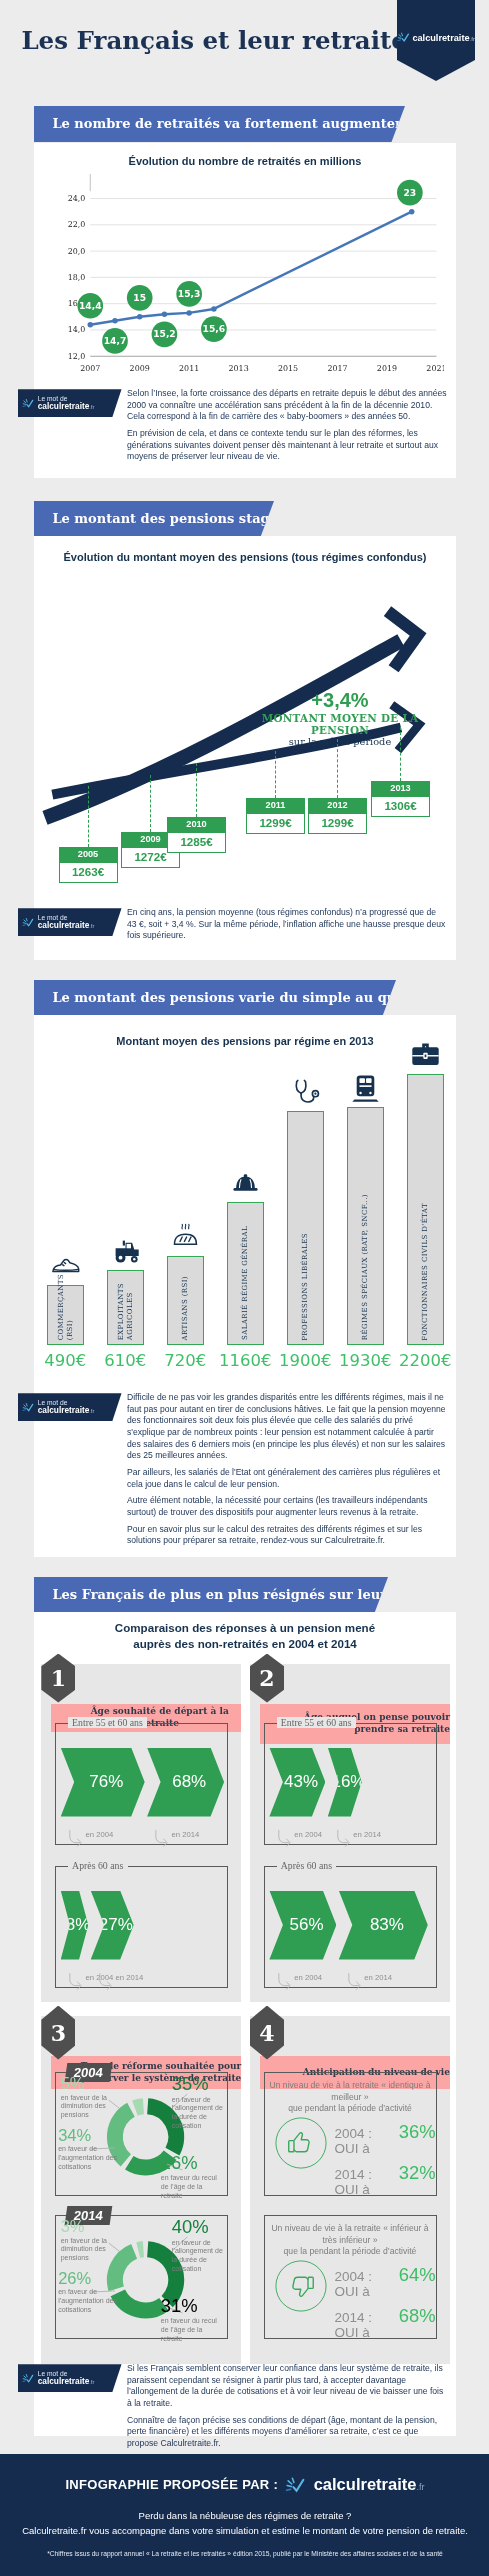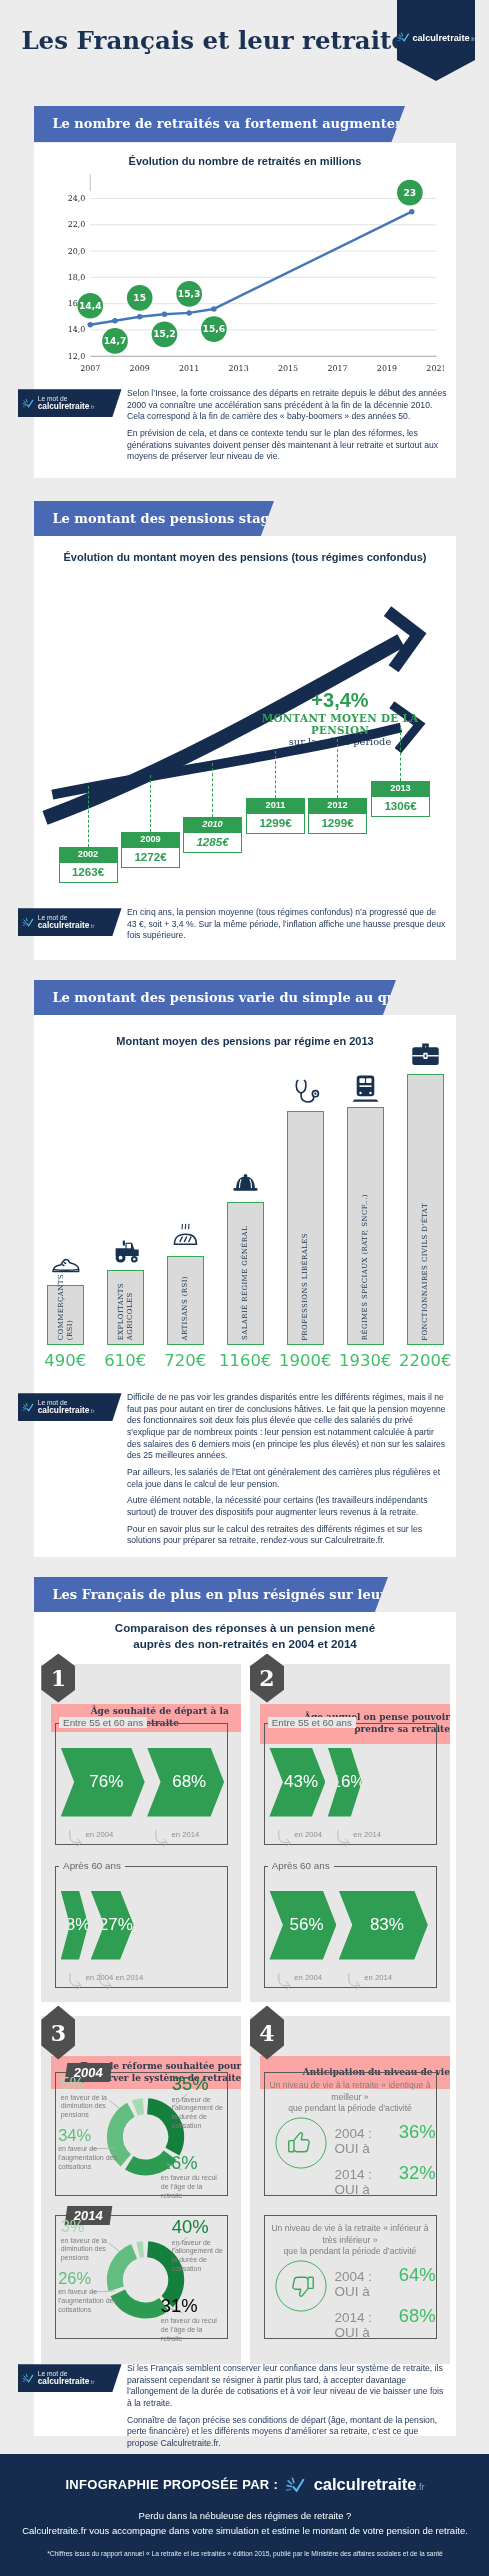--- a/index.html
+++ b/index.html
@@ -57,21 +57,21 @@
   
   .sub1,.sub2{position:absolute;left:0;right:0;text-align:center;font-weight:bold;font-size:11.6px;color:#16324f;}
   .panel{position:absolute;width:200px;background:#e7e7e7;}
   .pband{position:absolute;left:9.8px;right:0;background:#fca5a5;display:flex;flex-direction:column;
          align-items:flex-end;justify-content:center;padding-left:27px;box-sizing:border-box;
          font:bold 9px "DejaVu Serif",serif;color:#2f3a4a;text-align:center;line-height:1.3;margin-top:40px;}
   .pdiam{position:absolute;left:0;top:-10.4px;width:34px;background:#4f4f4f;color:#fff;
          font:bold 22px "DejaVu Serif",serif;display:flex;align-items:center;justify-content:center;
          clip-path:polygon(50% 0,100% 26%,100% 74%,50% 100%,0 74%,0 26%);}
   .sbox{position:absolute;left:13.5px;width:173px;border:0.9px solid #5a5a5a;box-sizing:border-box;}
-  .slegend{position:absolute;top:-6.7px;left:3px;background:#e7e7e7;padding:0 4.3px;font-size:9.8px;color:#666;}
+  .slegend{position:absolute;top:-6.7px;left:12px;background:#e7e7e7;padding:0 4.3px;font-size:9.8px;color:#666;font-family:Liberation Serif, serif;}
   .chevrow{position:absolute;left:4.9px;right:3.7px;top:22px;height:72px;display:flex;align-items:center;gap:2.4px;}
   .chev{height:69px;background:#2f9e52;color:#fff;display:flex;align-items:center;justify-content:center;
         font-size:17px;padding-left:7.3px;box-sizing:border-box;flex:0 0 auto;}
   .callout{position:absolute;display:flex;gap:1.8px;}
   .callout span{font-size:7.7px;color:#909090;margin-top:8.6px;}
   .ytag{position:absolute;top:-9.8px;left:9.8px;background:#4f4f4f;color:#fff;font-weight:bold;font-size:13px;
         padding:1.8px 8px;transform:skewX(-8deg);}
   .dval{font-weight:400;line-height:1;}
   .dlab{font-size:7px;color:#7d7d7d;line-height:1.25;margin-top:1.8px;}
   .dblock{position:absolute;}
@@ -193,29 +193,29 @@
       <polyline points="585,215 630,247 595,290" stroke="#152c4e" stroke-width="14" fill="none"></polyline>
     </svg>
     <div class="ann" style="left:214px;top:153px;width:184px;">
       <div class="ann-val">+3,4%</div>
       <div class="ann-lab" style="font-size:10.4px;">MONTANT MOYEN DE LA PENSION</div>
       <div class="ann-sub">sur la même période</div>
     </div>
     <div id="tags" class="abs" style="left:0;top:0;width:422px;height:380px;">
         <div class="tagw" style="left: 24.5px; top: 250px;">
           <div class="tag-dash" style="height: 61px;"></div>
-          <div class="tag-year">2002</div>
+          <div class="tag-year">2005</div>
           <div class="tag-val">1263€</div>
         </div>
         <div class="tagw" style="left: 87px; top: 239px;">
           <div class="tag-dash" style="height: 57px;"></div>
           <div class="tag-year">2009</div>
           <div class="tag-val">1272€</div>
         </div>
-        <div class="tagw" style="left: 149px; top: 227px; font-style: italic;">
+        <div class="tagw" style="left: 133px; top: 227px;">
           <div class="tag-dash" style="height: 54px;"></div>
           <div class="tag-year">2010</div>
           <div class="tag-val">1285€</div>
         </div>
         <div class="tagw" style="left: 212px; top: 215px;">
           <div class="tag-dash" style="height: 47px;"></div>
           <div class="tag-year">2011</div>
           <div class="tag-val">1299€</div>
         </div>
         <div class="tagw" style="left: 274px; top: 203px;">

